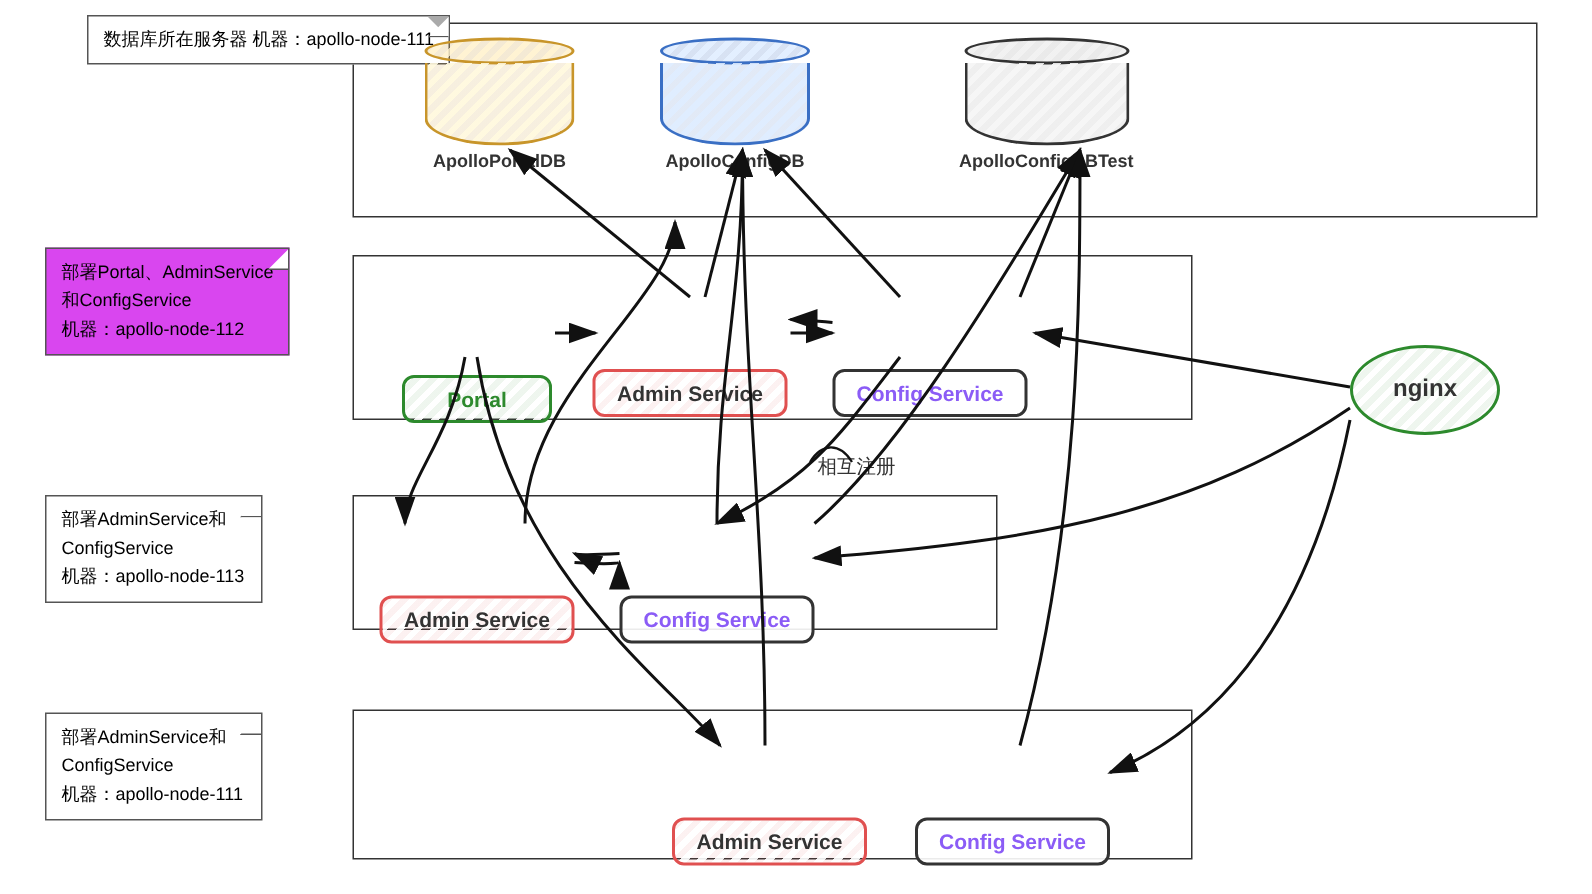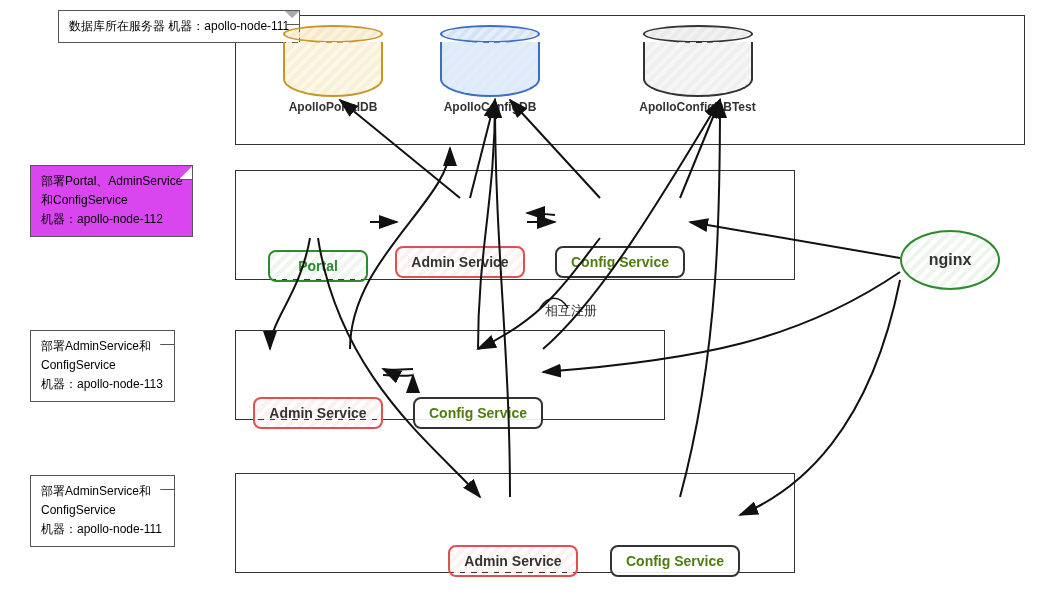--- a/index.html
+++ b/index.html
@@ -61,21 +61,21 @@
       background: repeating-linear-gradient(
         -45deg,
         rgba(220,80,80,0.08),
         rgba(220,80,80,0.08) 4px,
         rgba(255,255,255,0.9) 4px,
         rgba(255,255,255,0.9) 8px
       );
     }
     .service-box.config {
       border-color: #333;
-      color: #4d7c0f;
+      color: #8b5cf6;
     }
 
     
     .nginx-oval {
       position: absolute;
       width: 100px;
       height: 60px;
       border: 2.5px solid #2d8a2d;
       border-radius: 50%;
       display: flex;

